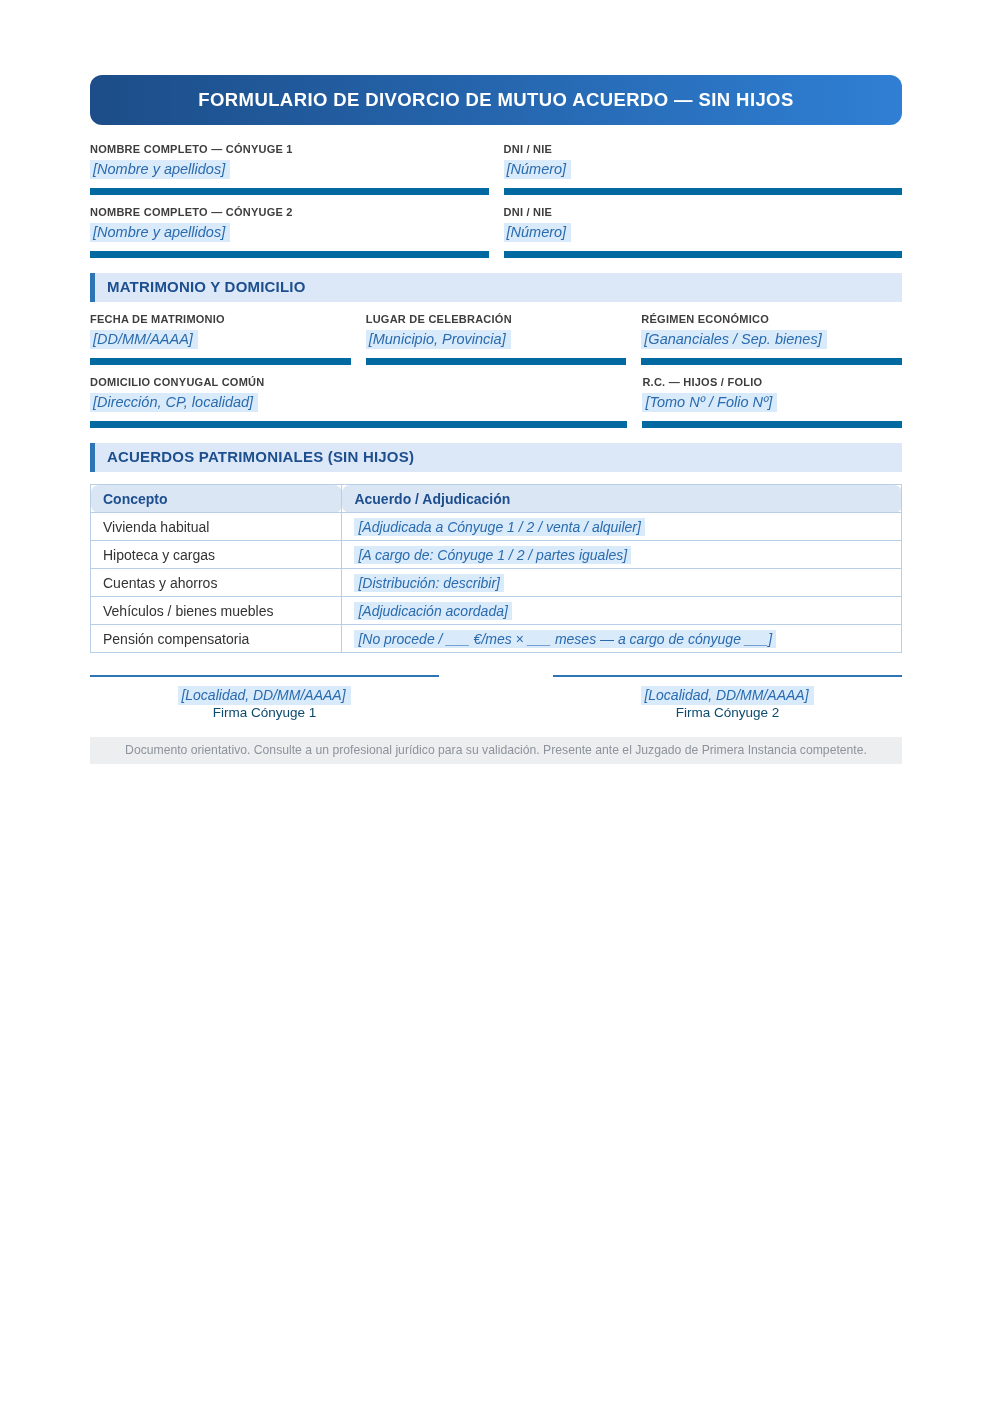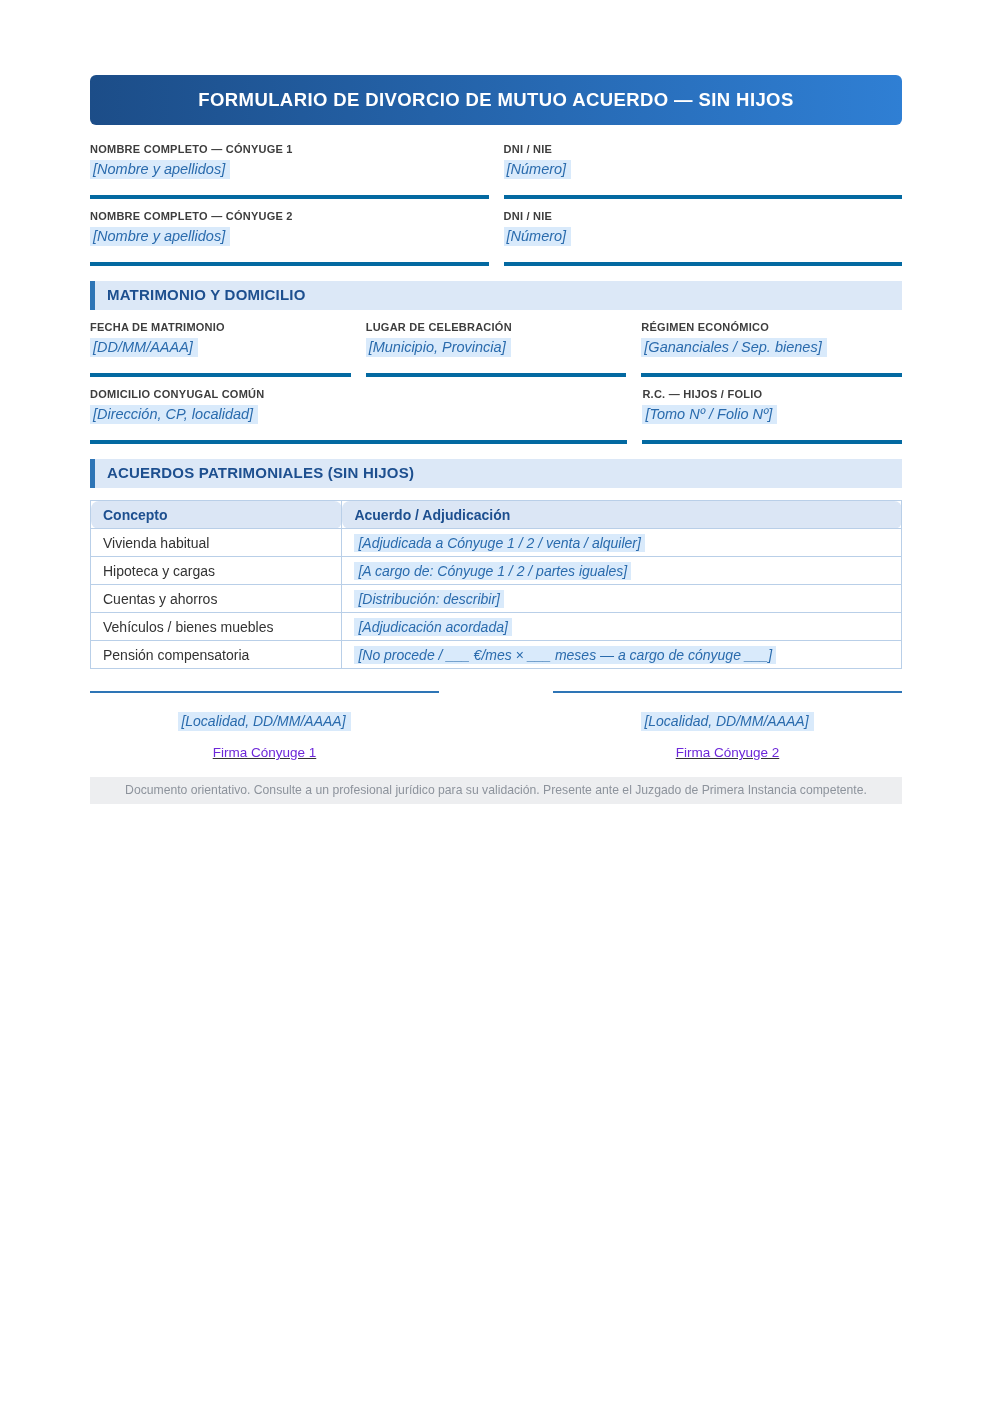--- a/index.html
+++ b/index.html
@@ -8,39 +8,39 @@
     width: 992px; height: 1403px;
     font-family: "Liberation Sans", sans-serif;
     color: #333333;
     overflow: hidden;
   }
   .page { width: 992px; height: 1403px; background: #ffffff; }
   .doc { padding: 75px 90px 0 90px; width: 992px; }
 
   
   .titlebar {
-    height: 50px; border-radius: 6px;
+    height: 50px; border-radius: 12px;
     background: linear-gradient(90deg, #1c4d88 0%, #2f7fd4 100%);
     display: flex; align-items: center; justify-content: center;
     margin-bottom: 18px;
   }
   .titlebar span {
     color: #ffffff; font-weight: bold; font-size: 18.5px; letter-spacing: 0.4px;
   }
 
   
   .frow { display: flex; gap: 15px; margin-bottom: 11px; justify-content: center; }
   .field { flex: 1 1 0; min-width: 0; }
   .field.span2 { flex: 2.07 1 0; }
   .flabel {
     font-size: 11px; font-weight: bold; color: #3d3d3d;
     letter-spacing: 0.25px; margin-bottom: 4px; white-space: nowrap;
   }
   .fline {
-    border-bottom: 4px solid #0369a1; padding: 1px 0 16px 0; min-height: 25px;
+    border-bottom: 7px solid #0369a1; padding: 1px 0 9px 0; min-height: 25px;
     cursor: text;
   }
   .ph {
     display: inline-block; background: #d9eafb; color: #2a6bad;
     font-style: italic; font-size: 14.5px; padding: 1px 5px 2px 3px;
   }
 
   
   .secbar {
     background: #dce8f7; border-left: 5px solid #2e75b6;
@@ -62,23 +62,23 @@
   }
   table.acuerdos td.concepto { color: #333333; width: 31%; }
   table.acuerdos td .ph { font-size: 14px; padding: 1px 4px; }
 
   
   .legal { margin-top: 11px; font-size: 14.5px; line-height: 1.48; color: #333333; }
   .legal strong { color: #2b2b2b; }
 
   
   .sigrow { display: flex; justify-content: space-between; margin-top: 22px; }
-  .sigcol { width: 349px; border-top: 2px solid #2e75b6; padding-top: 19px; text-align: center; text-decoration: underline; }
+  .sigcol { width: 349px; border-top: 2px solid #2e75b6; padding-top: 9px; text-align: center; }
   .sigcol .ph { font-size: 14px; }
-  .siglabel { margin-top: 14px; font-size: 13.5px; color: #6d28d9; }
+  .siglabel { margin-top: 0; font-size: 13.5px; color: #0c4a6e; }
 
   
   .footnote {
     margin-top: 17px; background: #edeef0; padding: 6px 10px 7px 10px;
     text-align: center; font-size: 12.2px; color: #8d939c;
   }
 </style>
 </head>
 <body>
 

